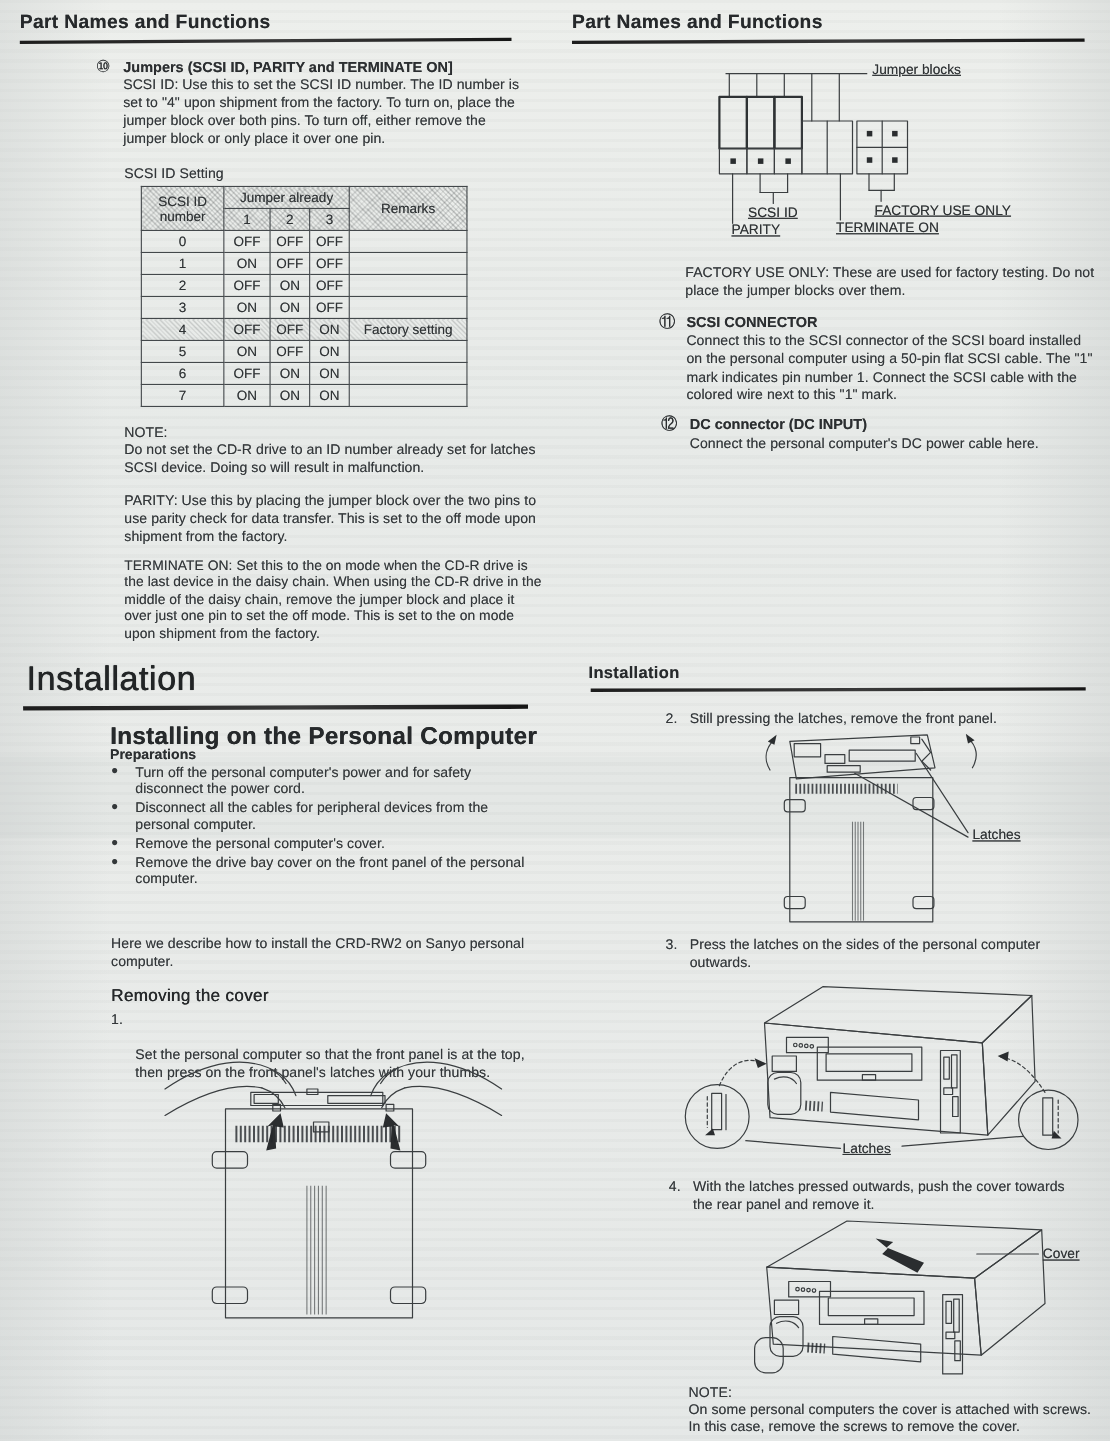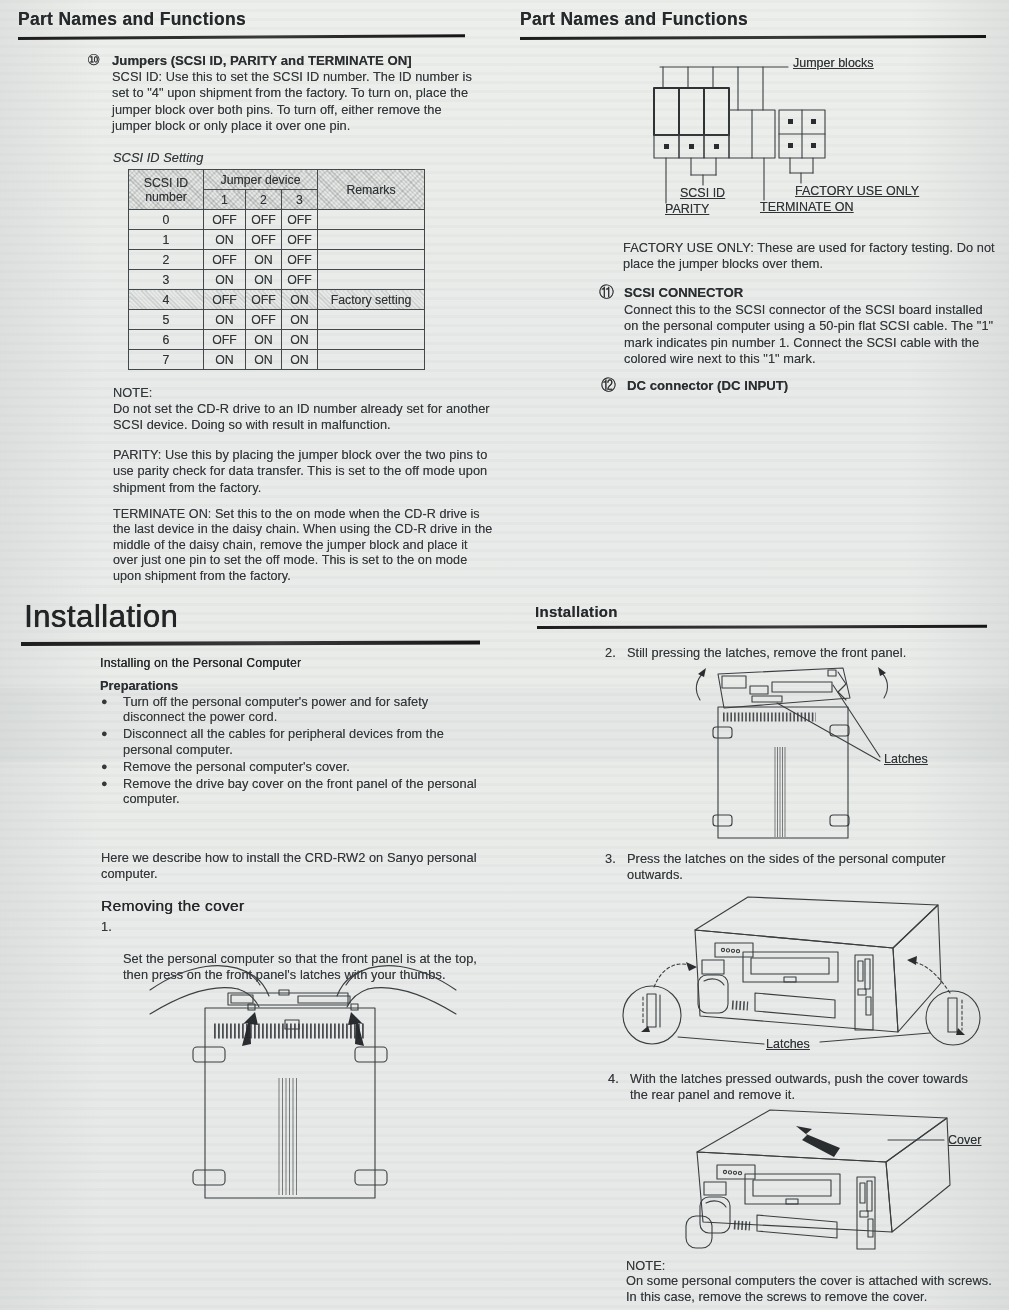--- a/index.html
+++ b/index.html
@@ -12,21 +12,21 @@
   }
   .streak{position:absolute;left:0;width:1009px;pointer-events:none;}
   .abs{position:absolute;}
   .h1{font-size:17.5px;font-weight:700;color:#26292b;letter-spacing:.3px;text-shadow:0 0 .6px rgba(40,44,46,.7);}
   .rule{position:absolute;height:3px;background:linear-gradient(90deg,#1d1d1d,#3a3a3a 55%,#151515);transform-origin:left center;}
   .body-t{font-size:12.8px;line-height:16.3px;letter-spacing:.05px;color:#33373a;text-shadow:0 0 .5px rgba(48,52,55,.55);}
   .tight{line-height:15.4px;font-size:12.6px;}
   .bold-t{font-weight:700;font-size:13.2px;color:#2b2e30;text-shadow:0 0 .5px rgba(40,44,46,.6);}
   .circ{font-size:15px;color:#2b2e30;text-shadow:0 0 .5px rgba(40,44,46,.6);}
   .big-head{font-size:31px;font-weight:400;color:#222526;letter-spacing:.5px;text-shadow:.4px 0 0 #222526, 0 0 .7px rgba(34,37,38,.8);}
-  .mid-head{font-size:12px;font-weight:400;color:#26292b;letter-spacing:.3px;text-shadow:.35px 0 0 #26292b;}
+  .mid-head{font-size:22px;font-weight:700;color:#26292b;letter-spacing:.3px;text-shadow:.35px 0 0 #26292b;}
   .sub-head{font-size:15.5px;font-weight:400;color:#26292b;letter-spacing:.3px;text-shadow:.35px 0 0 #26292b;}
   .small-head{font-size:15px;font-weight:700;color:#26292b;letter-spacing:.3px;text-shadow:0 0 .5px rgba(40,44,46,.6);}
   .dlabel{font-size:12.5px;color:#2f3335;text-shadow:0 0 .5px rgba(48,52,55,.6);white-space:nowrap;text-decoration:underline;}
 
   table.scsi{border-collapse:collapse;font-size:12.3px;color:#2f3335;text-shadow:0 0 .5px rgba(48,52,55,.5);}
   table.scsi th,table.scsi td{border:1.2px solid #43484b;text-align:center;padding:0 3px;height:19px;font-weight:400;}
   table.scsi th{
     background-image:
       repeating-linear-gradient(45deg, rgba(58,62,64,.28) 0 1px, rgba(0,0,0,0) 1px 3px),
       repeating-linear-gradient(-45deg, rgba(58,62,64,.18) 0 1px, rgba(0,0,0,0) 1px 4px);
@@ -55,34 +55,34 @@
 <div class="page">
   <div class="streak" style="top:688px;height:74px;background:rgba(140,146,150,.06);"></div>
 
   <div class="abs h1" style="left:18px;top:9px;">Part Names and Functions</div>
   <div class="rule" style="left:18px;top:37px;width:447px;transform:rotate(-0.35deg);"></div>
 
   <div class="abs circ" style="left:87px;top:51px;">⑩</div>
   <div class="abs bold-t" style="left:112px;top:53px;">Jumpers (SCSI ID, PARITY and TERMINATE ON]</div>
   <div class="abs body-t" style="left:112px;top:69px;width:372px;">SCSI ID: Use this to set the SCSI ID number. The ID number is set to "4" upon shipment from the factory. To turn on, place the jumper block over both pins. To turn off, either remove the jumper block or only place it over one pin.</div>
 
-  <div class="abs body-t" style="left:113px;top:150px;font-style:italic;">SCSI ID Setting</div>
+  <div class="abs body-t" style="left:113px;top:150px;">SCSI ID Setting</div>
 
   <table class="scsi abs" style="left:128px;top:169px;">
     <colgroup>
         <col style="width:75px">
         <col style="width:42px">
         <col style="width:36px">
         <col style="width:36px">
         <col style="width:107px">
       </colgroup>
     <tbody>
         <tr>
       <th rowspan="2">SCSI ID number</th>
-      <th colspan="3">Jumper device</th>
+      <th colspan="3">Jumper already</th>
       <th rowspan="2">Remarks</th>
     </tr>
     <tr>
       <th>1</th>
       <th>2</th>
       <th>3</th>
     </tr>
     <tr>
           <td>0</td>
           <td>OFF</td>
@@ -136,21 +136,21 @@
           <td>7</td>
           <td>ON</td>
           <td>ON</td>
           <td>ON</td>
           <td></td>
         </tr>
   </tbody>
     </table>
 
   <div class="abs body-t" style="left:113px;top:385px;">NOTE:</div>
-  <div class="abs body-t" style="left:113px;top:401px;width:378px;">Do not set the CD-R drive to an ID number already set for another SCSI device. Doing so with result in malfunction.</div>
+  <div class="abs body-t" style="left:113px;top:401px;width:378px;">Do not set the CD-R drive to an ID number already set for latches SCSI device. Doing so will result in malfunction.</div>
   <div class="abs body-t" style="left:113px;top:447px;width:378px;">PARITY: Use this by placing the jumper block over the two pins to use parity check for data transfer. This is set to the off mode upon shipment from the factory.</div>
   <div class="abs body-t tight" style="left:113px;top:507px;width:382px;">TERMINATE ON: Set this to the on mode when the CD-R drive is the last device in the daisy chain. When using the CD-R drive in the middle of the daisy chain, remove the jumper block and place it over just one pin to set the off mode. This is set to the on mode upon shipment from the factory.</div>
 
   <div class="abs h1" style="left:520px;top:9px;">Part Names and Functions</div>
   <div class="rule" style="left:520px;top:37px;width:466px;transform:rotate(-0.25deg);"></div>
 
   <svg class="abs" style="left:610px;top:55px;" width="340" height="170" viewBox="0 0 340 170">
     <polyline class="ln" points="50,12 178,12"></polyline>
     <line class="ln" x1="53" y1="12" x2="53" y2="33"></line>
     <line class="ln" x1="78" y1="12" x2="78" y2="33"></line>
@@ -193,20 +193,21 @@
   <div class="abs dlabel" style="left:760px;top:200px;">TERMINATE ON</div>
 
   <div class="abs body-t" style="left:623px;top:240px;width:372px;">FACTORY USE ONLY: These are used for factory testing. Do not place the jumper blocks over them.</div>
 
   <div class="abs circ" style="left:599px;top:283px;">⑪</div>
   <div class="abs bold-t" style="left:624px;top:285px;">SCSI CONNECTOR</div>
   <div class="abs body-t" style="left:624px;top:302px;width:372px;">Connect this to the SCSI connector of the SCSI board installed on the personal computer using a 50-pin flat SCSI cable. The "1" mark indicates pin number 1. Connect the SCSI cable with the colored wire next to this "1" mark.</div>
 
   <div class="abs circ" style="left:601px;top:376px;">⑫</div>
   <div class="abs bold-t" style="left:627px;top:378px;">DC connector (DC INPUT)</div>
+  <div class="abs body-t" style="left:627px;top:395px;width:372px;">Connect the personal computer's DC power cable here.</div>
 
   <div class="abs big-head" style="left:24px;top:599px;">Installation</div>
   <div class="rule" style="left:21px;top:642px;width:459px;height:4px;transform:rotate(-0.2deg);"></div>
 
   <div class="abs mid-head" style="left:100px;top:656px;">Installing on the Personal Computer</div>
   <div class="abs bold-t" style="left:100px;top:678px;font-size:12.8px;">Preparations</div>
 
   <ul class="prep abs" style="left:101px;top:694px;width:386px;">
     <li>
         <span class="blt">●</span>

